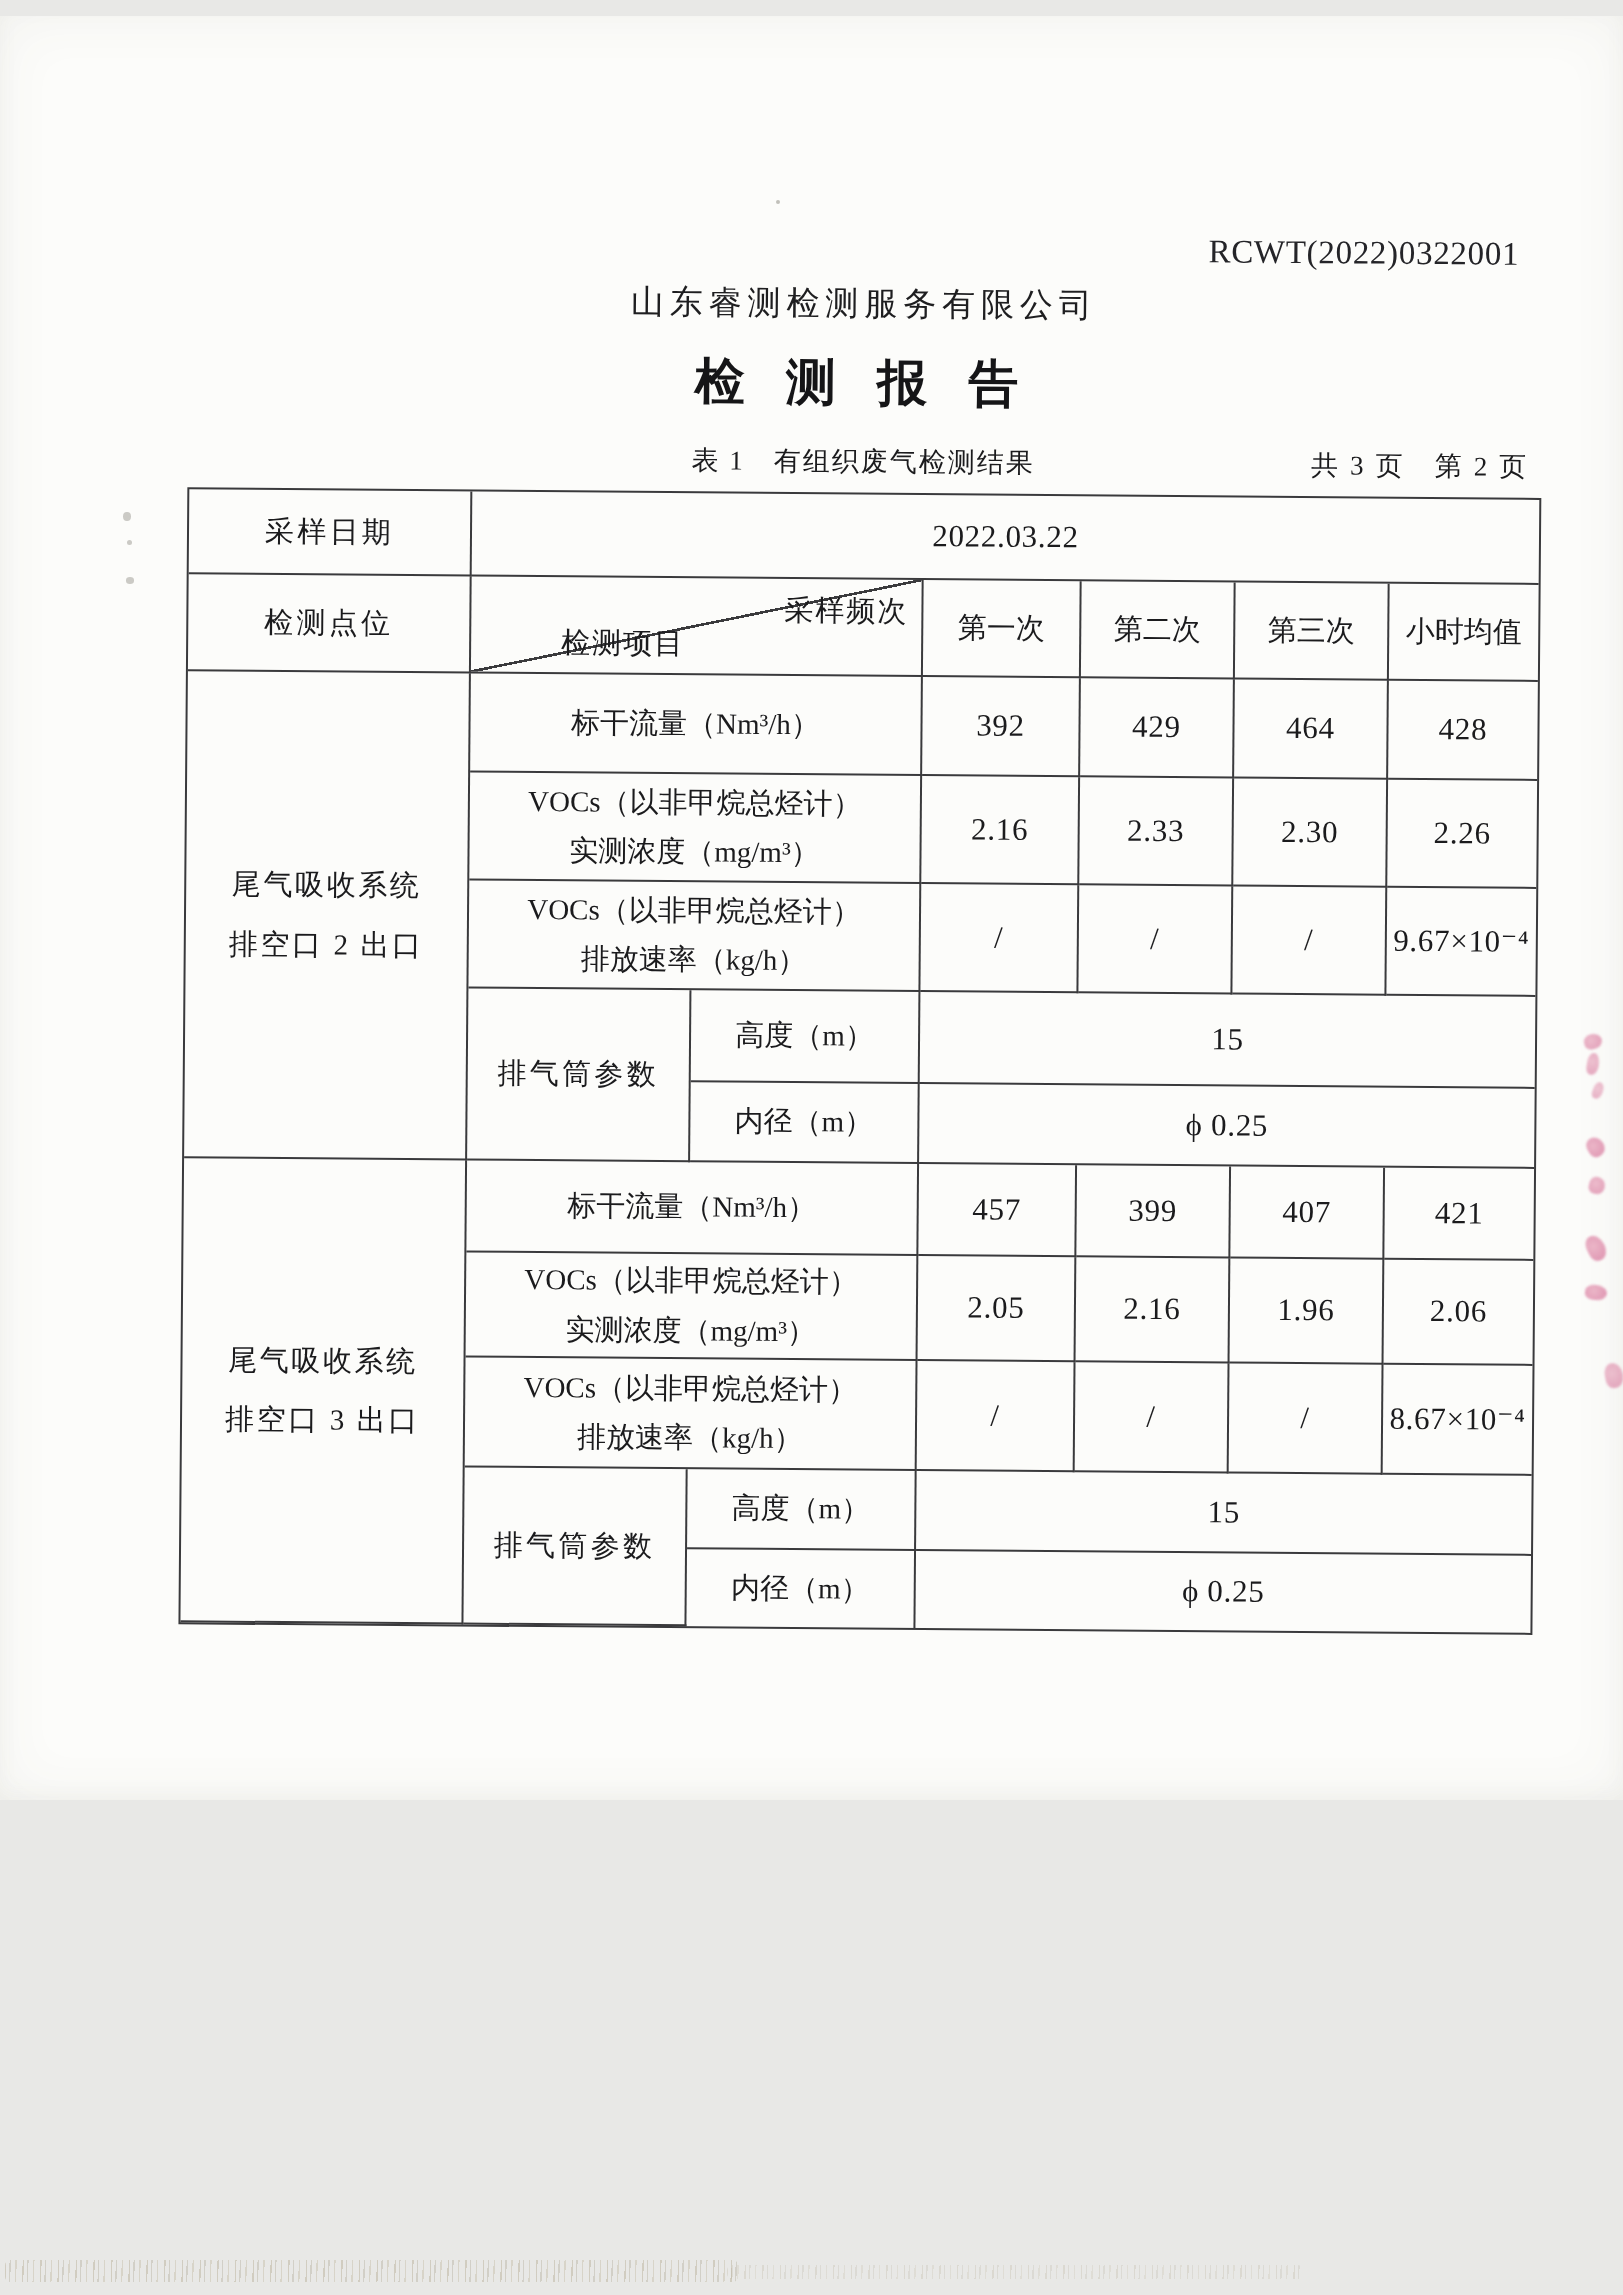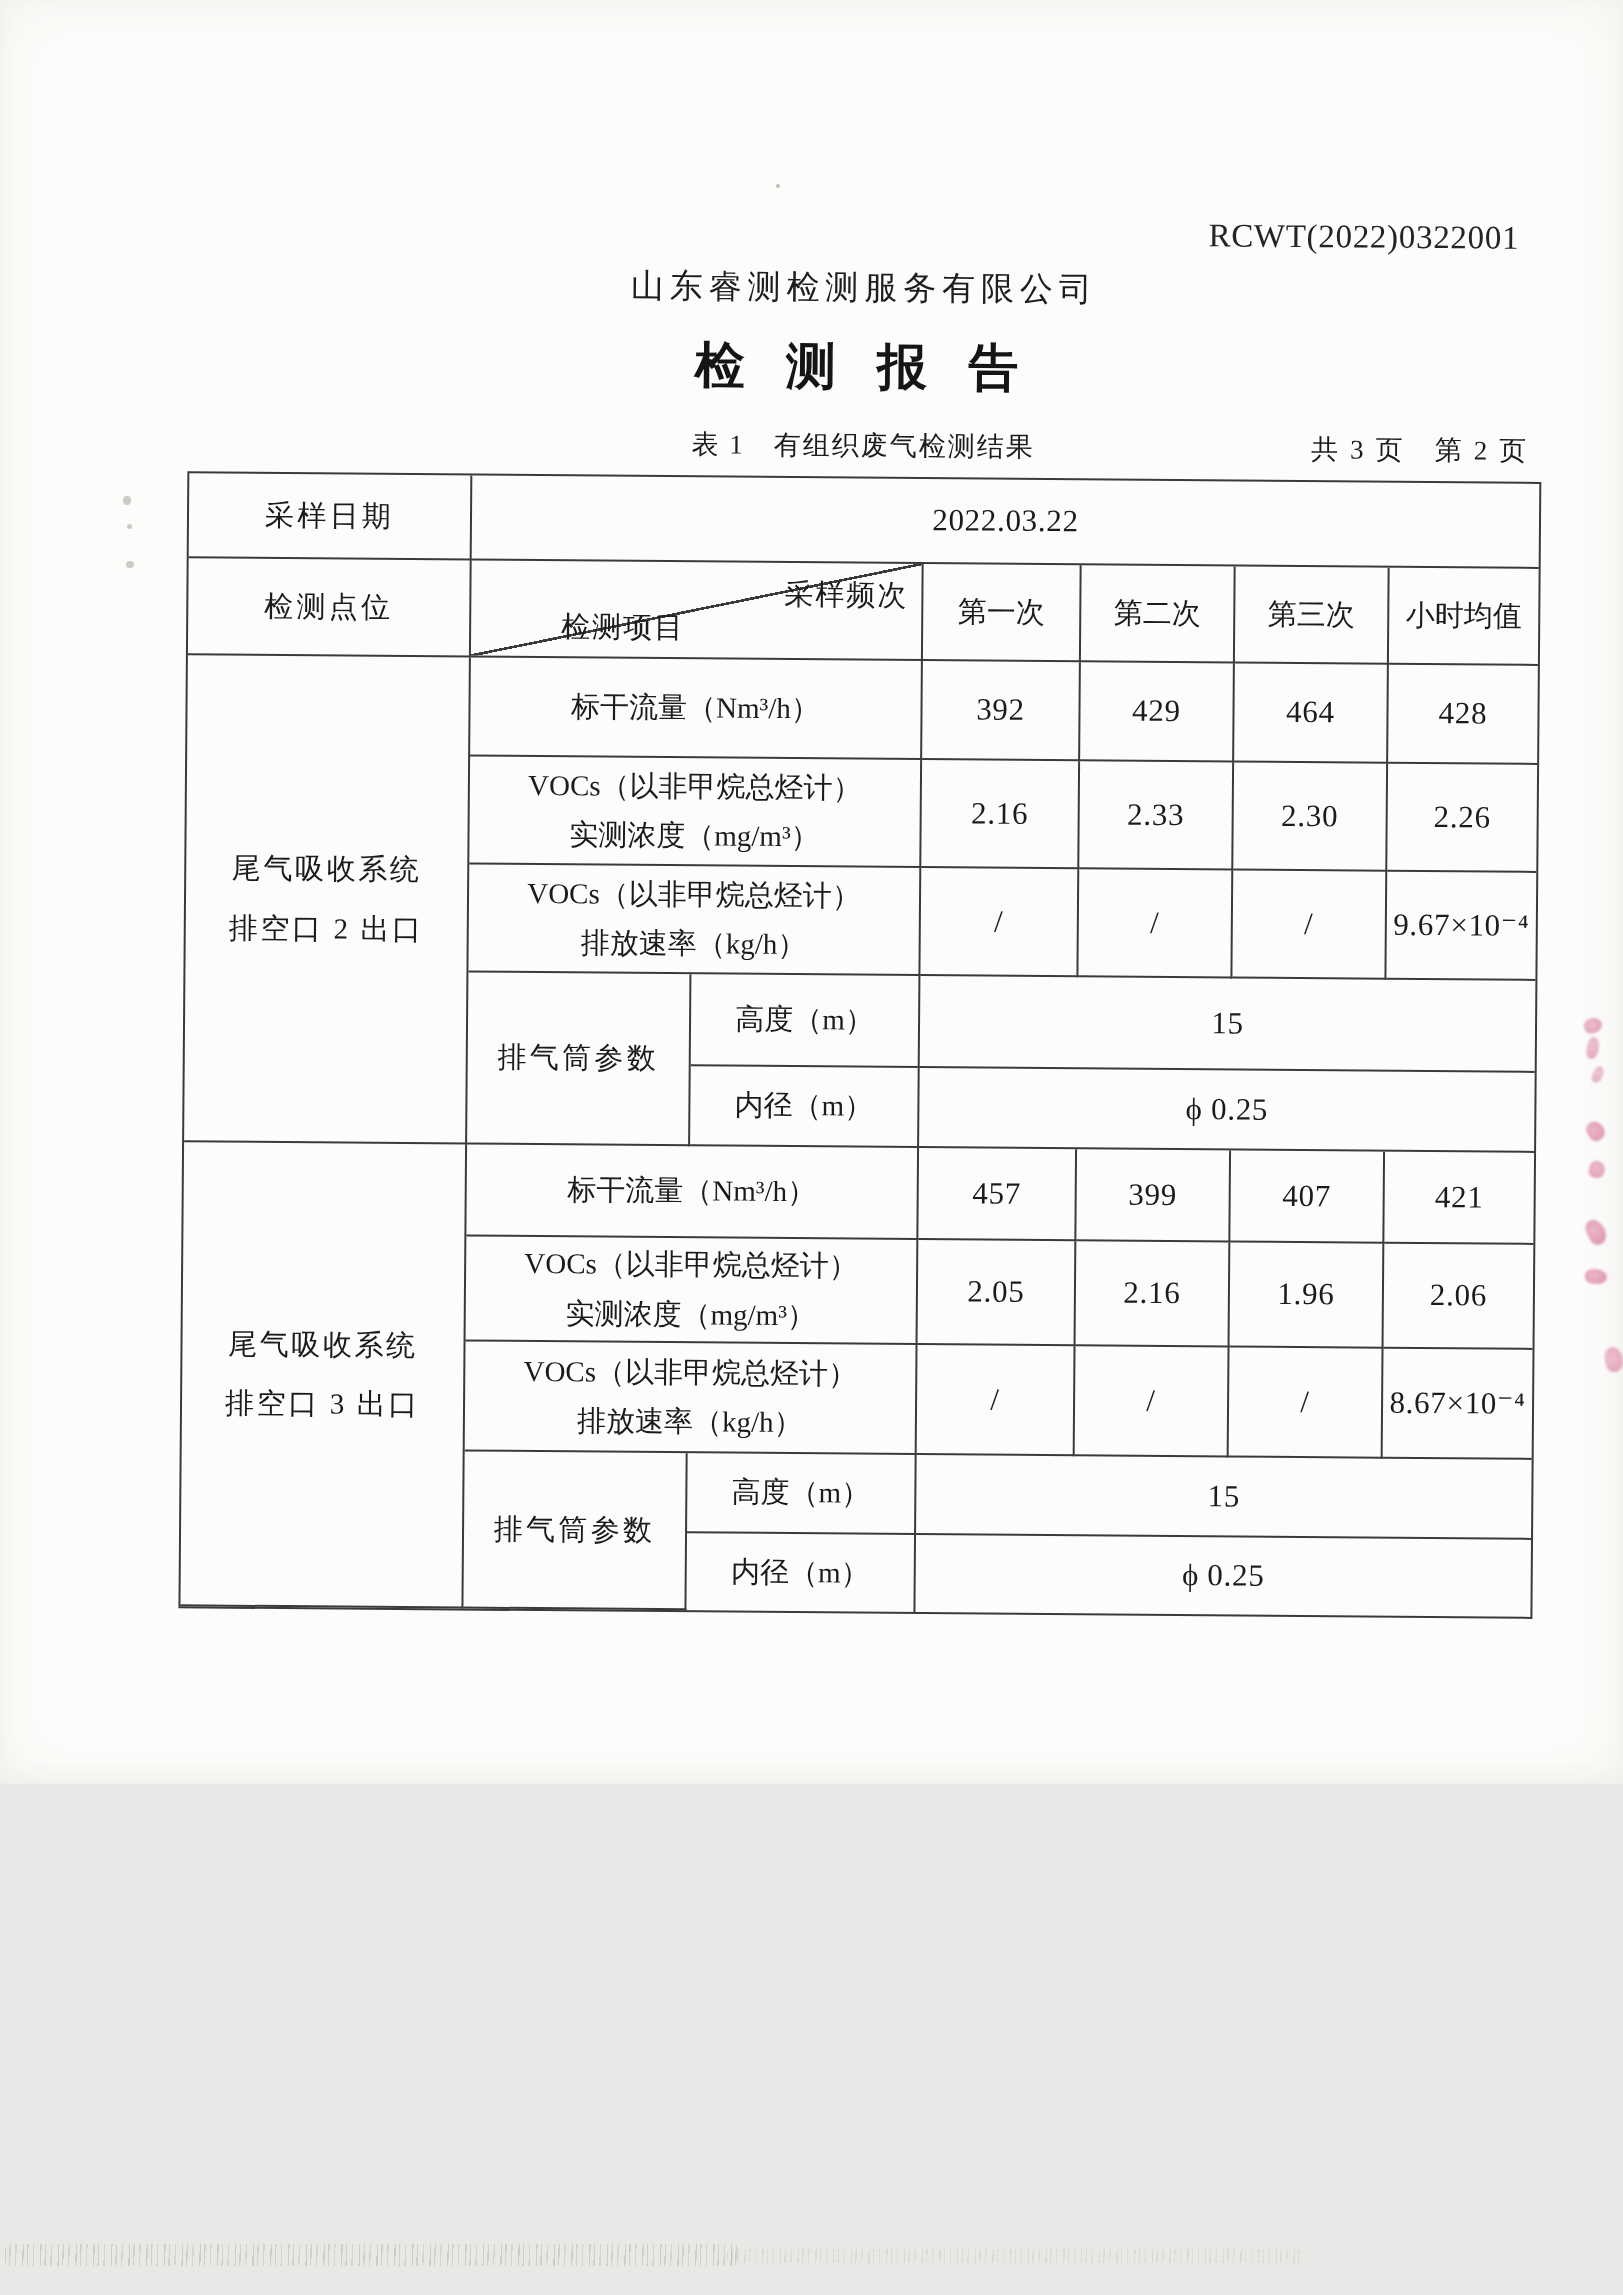--- a/index.html
+++ b/index.html
@@ -8,21 +8,21 @@
     --paper:#fcfcfa;
   }
   html,body{margin:0;padding:0;}
   body{
     width:1623px;height:2295px;overflow:hidden;position:relative;
     background:#e8e8e6;
     font-family:"Liberation Serif","DejaVu Serif",serif;
     color:var(--ink);
   }
   #page{
-    position:absolute;left:0;top:0;width:1623px;height:1784px;
+    position:absolute;left:0;top:16px;width:1623px;height:1784px;
     background:var(--paper);
     box-shadow:inset 0 0 59px rgba(90,85,70,0.06), inset 0 -6.5px 19.6px rgba(120,110,90,0.05);
   }
   #content{
     position:absolute;left:0;top:0;width:1623px;height:2295px;
     transform:rotate(0.45deg);
     transform-origin:785px 393px;
   }
   
   .report-no{

